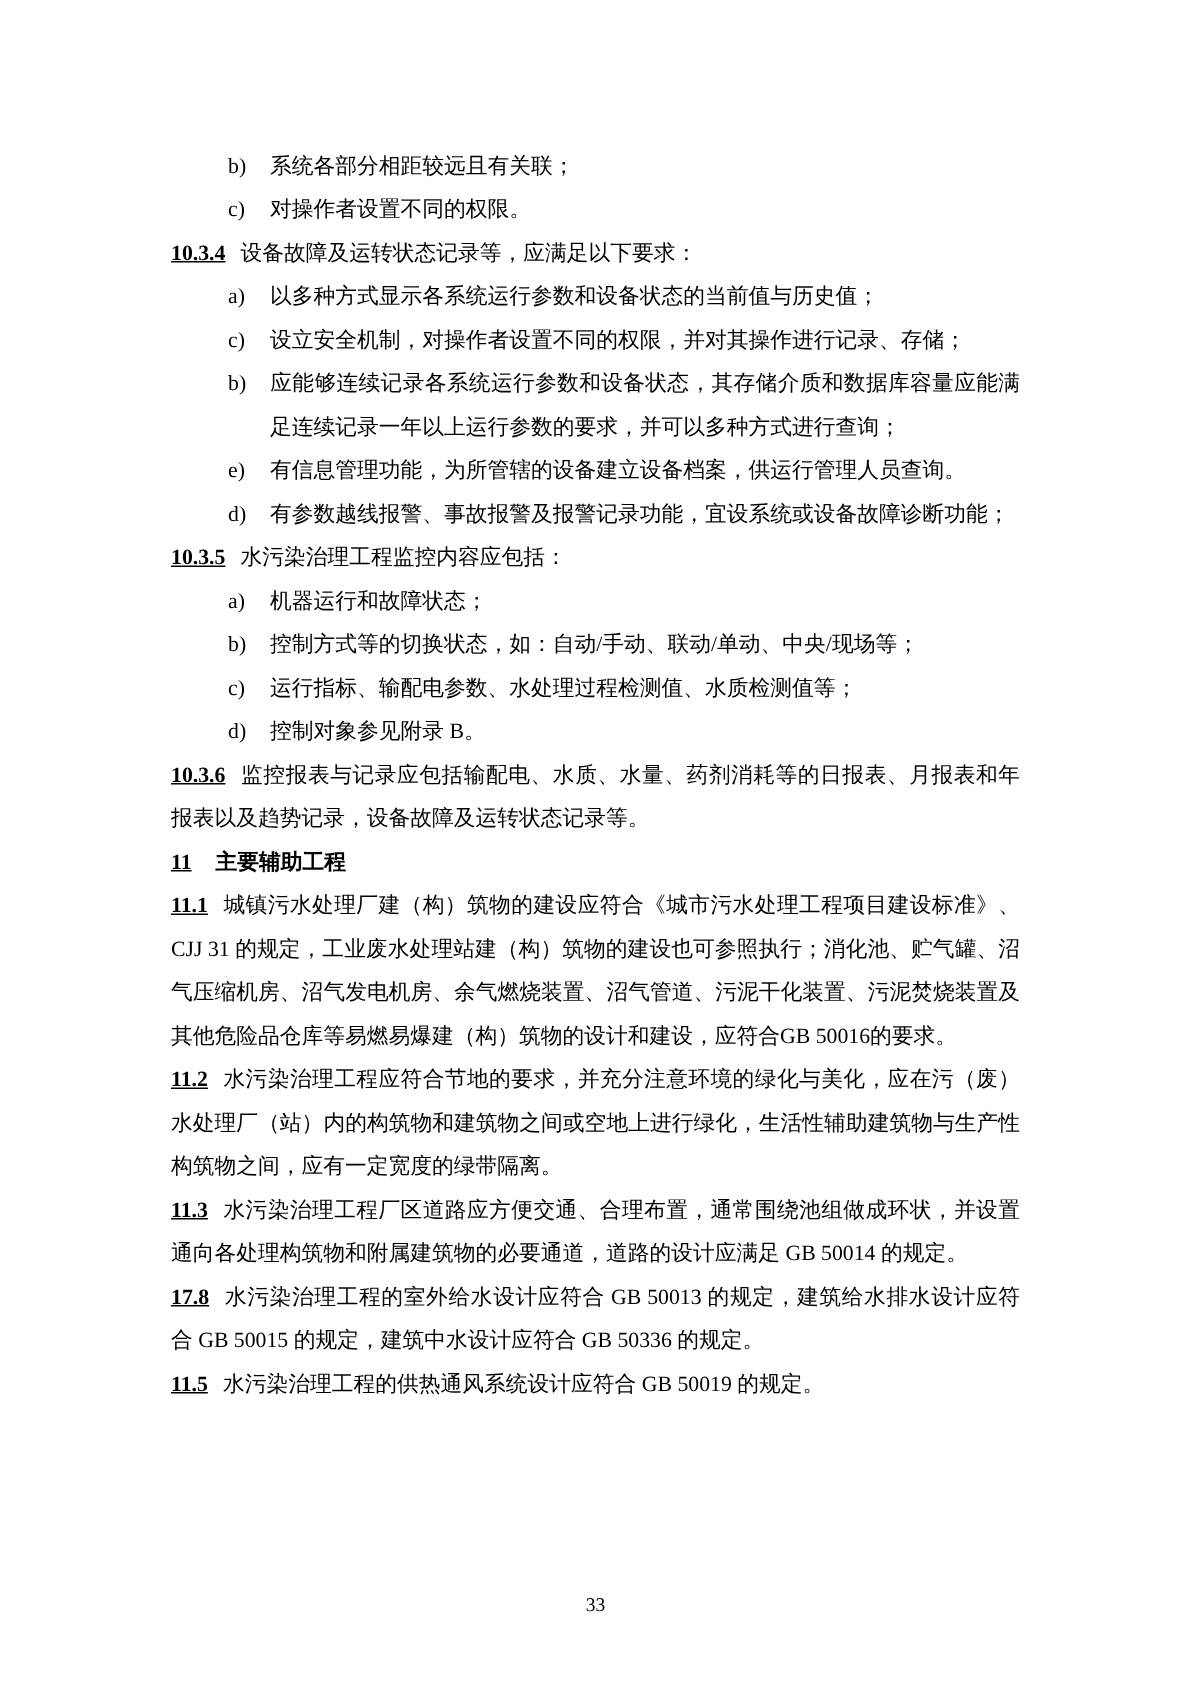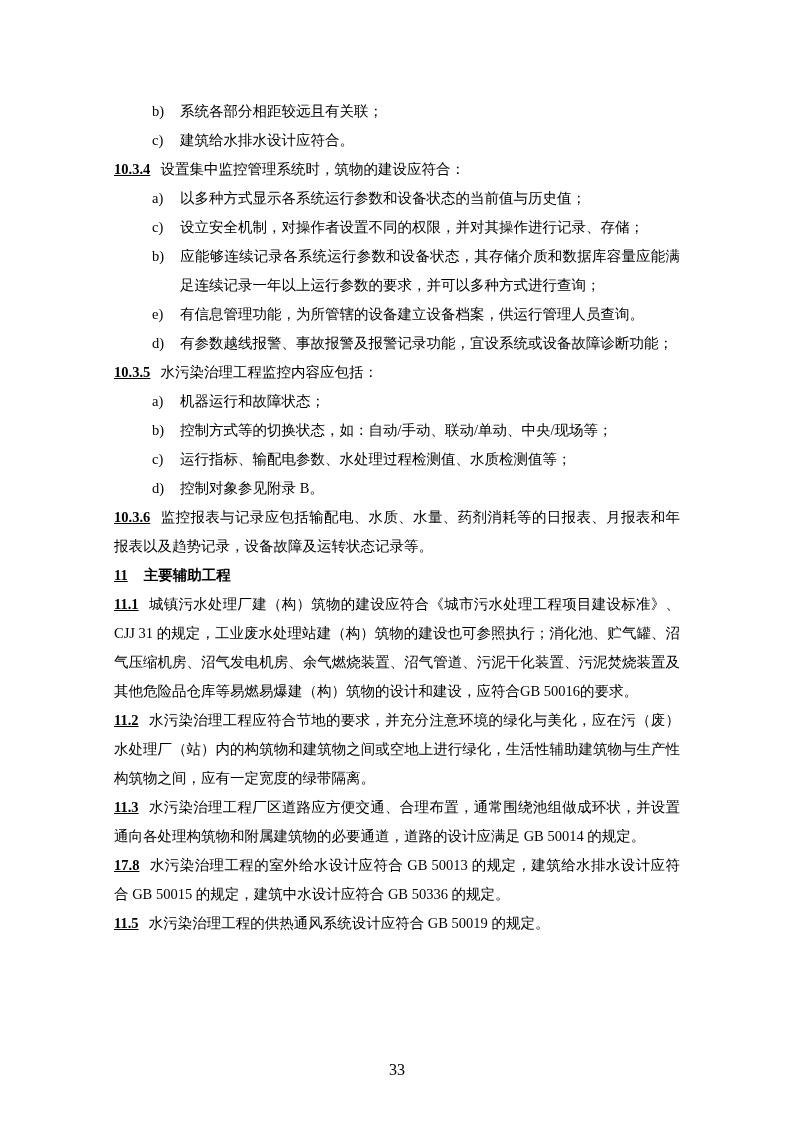--- a/index.html
+++ b/index.html
@@ -48,35 +48,35 @@
   }
   .heading .num {
     margin-right: 1.1em;
   }
   .page-number {
     position: absolute;
     bottom: 62px;
     left: 0;
     width: 100%;
     text-align: center;
-    font-size: 16px;
+    font-size: 13px;
     line-height: 16px;
   }
 </style>
 </head>
 <body>
 
 <div class="page">
   <div class="content">
 
     <div class="list-item"><span class="label">b)</span><span>系统各部分相距较远且有关联；</span></div>
 
-    <div class="list-item"><span class="label">c)</span><span>建筑给水排水设计应符合。</span></div>
+    <div class="list-item"><span class="label">c)</span><span>对操作者设置不同的权限。</span></div>
 
-    <div class="clause"><span class="num">10.3.4</span><span>设置集中监控管理系统时，筑物的建设应符合：</span></div>
+    <div class="clause"><span class="num">10.3.4</span><span>设备故障及运转状态记录等，应满足以下要求：</span></div>
 
     <div class="list-item"><span class="label">a)</span><span>以多种方式显示各系统运行参数和设备状态的当前值与历史值；</span></div>
 
     <div class="list-item"><span class="label">c)</span><span>设立安全机制，对操作者设置不同的权限，并对其操作进行记录、存储；</span></div>
 
     <div class="list-item"><span class="label">b)</span><span>应能够连续记录各系统运行参数和设备状态，其存储介质和数据库容量应能满足连续记录一年以上运行参数的要求，并可以多种方式进行查询；</span></div>
 
     <div class="list-item"><span class="label">e)</span><span>有信息管理功能，为所管辖的设备建立设备档案，供运行管理人员查询。</span></div>
 
     <div class="list-item"><span class="label">d)</span><span>有参数越线报警、事故报警及报警记录功能，宜设系统或设备故障诊断功能；</span></div>

